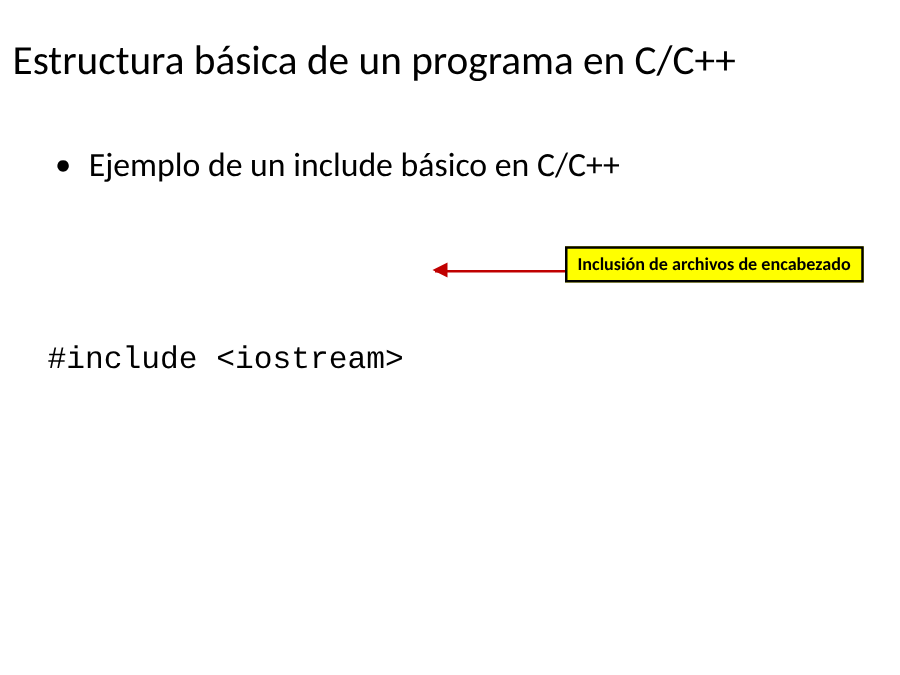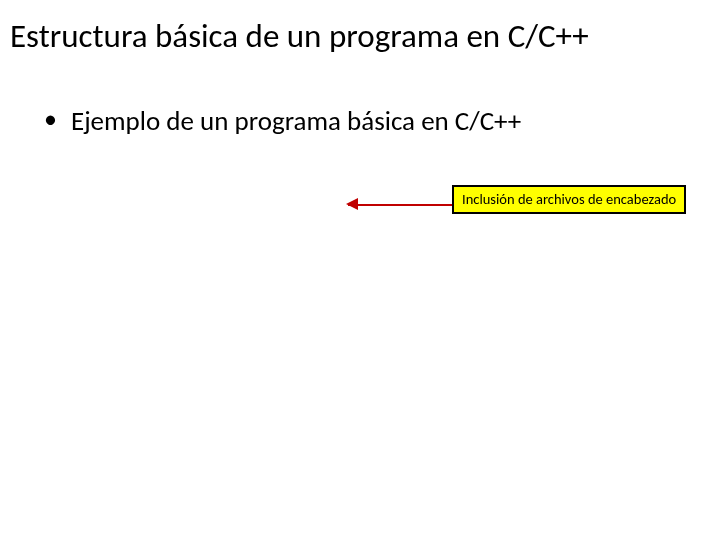--- a/index.html
+++ b/index.html
@@ -9,20 +9,21 @@
     height: 540px;
     background: #ffffff;
     font-family: Calibri, Arial, sans-serif;
     color: #000000;
     overflow: hidden;
   }
   .slide {
     position: relative;
     width: 720px;
     height: 508px;
+    margin-top: 12px;
   }
   .title {
     position: absolute;
     top: 18px;
     left: 10px;
     right: 10px;
     font-size: 33px;
     font-weight: 400;
     line-height: 1.15;
   }
@@ -82,38 +83,39 @@
   }
 
   .callout {
     position: absolute;
     top: 185px;
     left: 452px;
     background: #ffff00;
     border: 2px solid #000000;
     padding: 3px 8px 4px 8px;
     font-size: 14.5px;
-    font-weight: 400;
+    font-weight: 700;
     font-family: Calibri, Arial, sans-serif;
     white-space: nowrap;
   }
 </style>
 </head>
 <body>
 
 <div class="slide">
 
   <div class="title">Estructura básica de un programa en C/C++</div>
 
   <div class="bullet-row">
     <span class="bullet-dot">•</span>
-    <span>Ejemplo de un programa básica en C/C++</span>
+    <span>Ejemplo de un include básico en C/C++</span>
   </div>
 
   <div class="code">
+    <span class="code-line">#include &lt;iostream&gt;</span>
     <span class="code-line"> </span>
     
     
     
     
     
   </div>
 
   <div class="arrow">
     <div class="arrow-line"></div>

